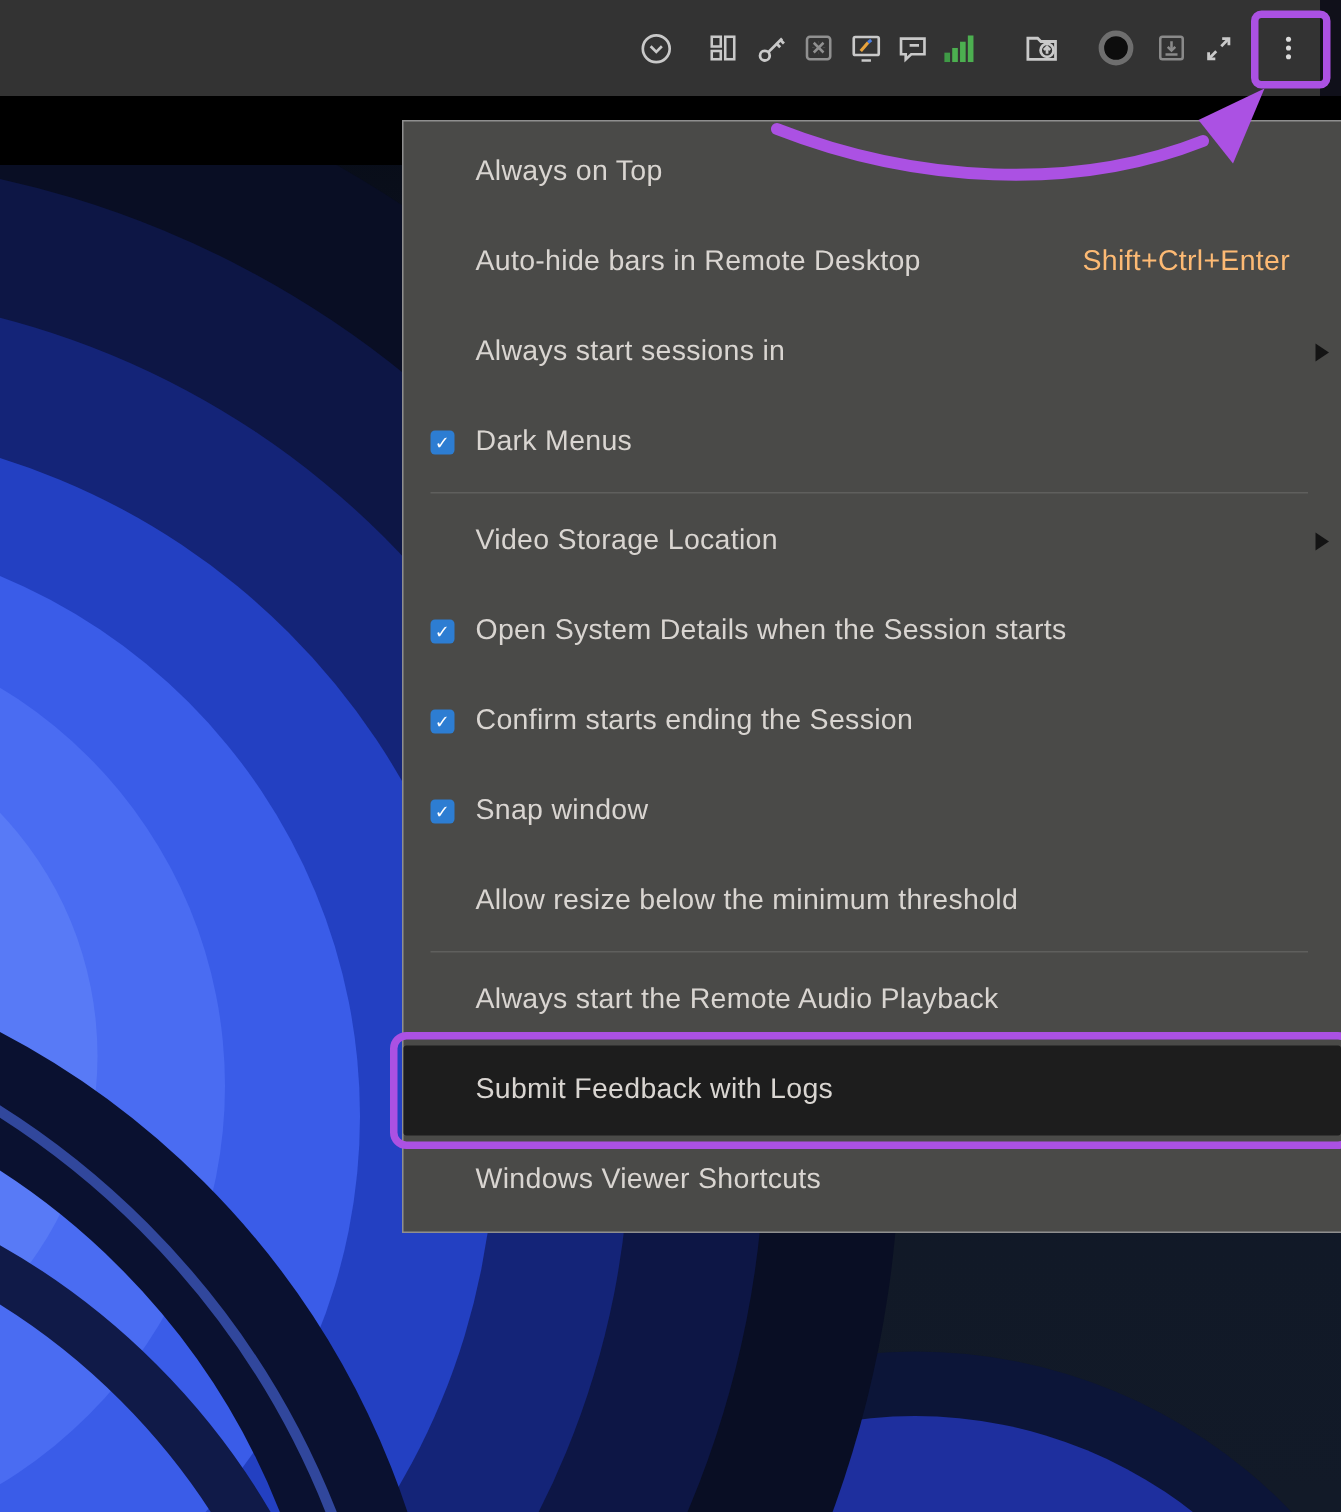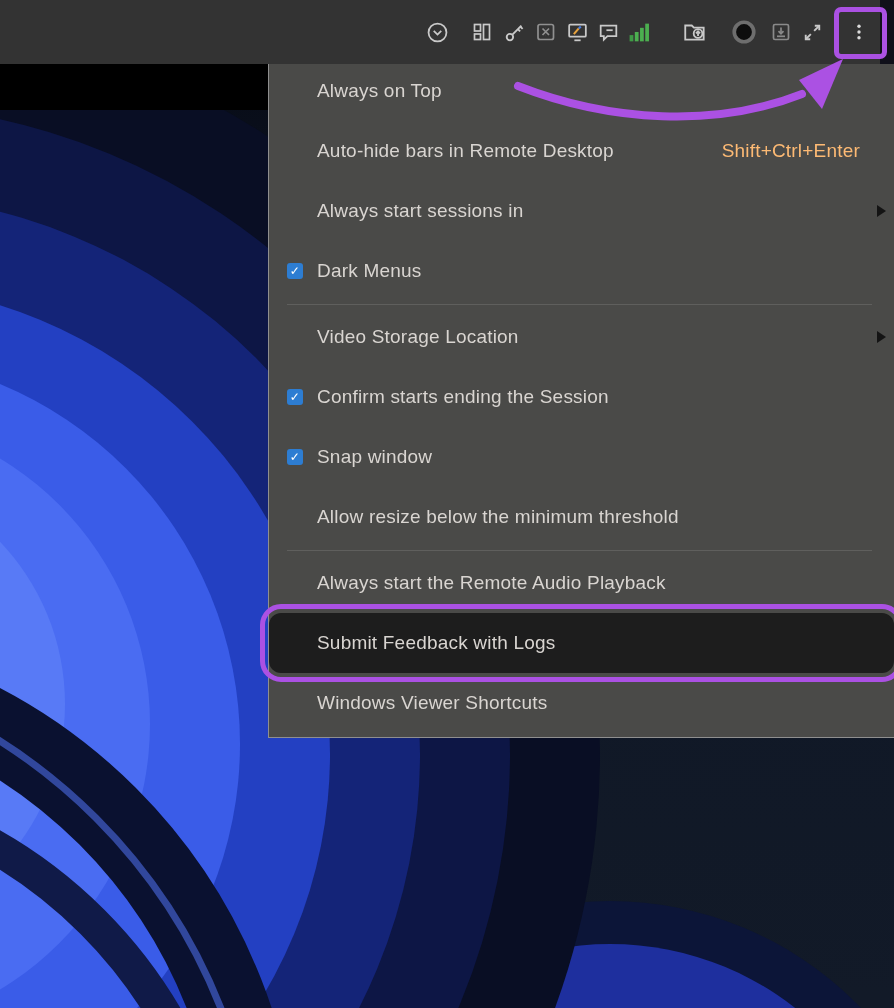--- a/index.html
+++ b/index.html
@@ -12,21 +12,21 @@
   .wallpaper{position:absolute;left:0;top:64px;width:894px;height:944px;z-index:0;}
   
   .toolbar{
     position:absolute;left:0;top:0;width:894px;height:64px;background:#333333;z-index:20;
   }
   .toolbar-edge{position:absolute;right:0;top:0;width:14px;height:64px;background:#10101a;}
   .tb-icon{position:absolute;top:19px;width:26px;height:26px;display:flex;align-items:center;justify-content:center;}
   .tb-icon svg{display:block;}
   
   .menu{
-    position:absolute;left:268px;top:56px;width:626px;box-sizing:border-box;
+    position:absolute;left:268px;top:80px;width:626px;box-sizing:border-box;
     background:#4a4a48;border:1px solid #8f8f8f;border-right:none;
     padding:4px 0;z-index:10;
   }
   .menu-item{
     position:relative;height:60px;display:flex;align-items:center;
     padding-left:48px;padding-right:86px;box-sizing:border-box;
     color:#d9d5d1;font-size:19px;letter-spacing:.2px;cursor:default;
   }
   .menu-item .label{flex:0 1 auto;white-space:nowrap;}
   .menu-item .shortcut{margin-left:auto;white-space:nowrap;margin-right:-52px;color:#fdba74;}
@@ -36,21 +36,21 @@
     display:flex;align-items:center;justify-content:center;
   }
   .menu-item .check::after{content:"\2713";color:#fff;font-size:12px;line-height:1;}
   .menu-item .subarrow{
     position:absolute;right:8px;top:50%;transform:translateY(-50%);
     width:0;height:0;border-left:9px solid #141414;
     border-top:6px solid transparent;border-bottom:6px solid transparent;
   }
   .menu-item.highlighted{
     background:#1d1d1d;z-index:3;
-    outline:5px solid var(--purple);outline-offset:4px;border-radius:12px;
+    outline:5px solid var(--purple);outline-offset:4px;border-radius:2px;
   }
   .separator{height:1px;background:#5f5f5d;margin:2.5px 22px 2.5px 18px;}
   
   :root{--purple:#ab51e3;}
   .kebab-ring{
     position:absolute;left:834px;top:7px;width:43px;height:42px;
     border:5px solid var(--purple);border-radius:7px;z-index:30;pointer-events:none;
   }
   .anno-overlay{position:absolute;left:0;top:0;width:894px;height:1008px;z-index:50;pointer-events:none;}
 </style>
@@ -214,20 +214,26 @@
 
 
   <div class="menu-item">
 
     <span class="label">Video Storage Location</span>
     <span class="shortcut"></span>
     <span class="subarrow"></span>
   </div>
 
 
+  <div class="menu-item">
+    <span class="check"></span>
+    <span class="label">Open System Details when the Session starts</span>
+    <span class="shortcut"></span>
+
+  </div>
 
   <div class="menu-item">
     <span class="check"></span>
     <span class="label">Confirm starts ending the Session</span>
     <span class="shortcut"></span>
 
   </div>
 
   <div class="menu-item">
     <span class="check"></span>

